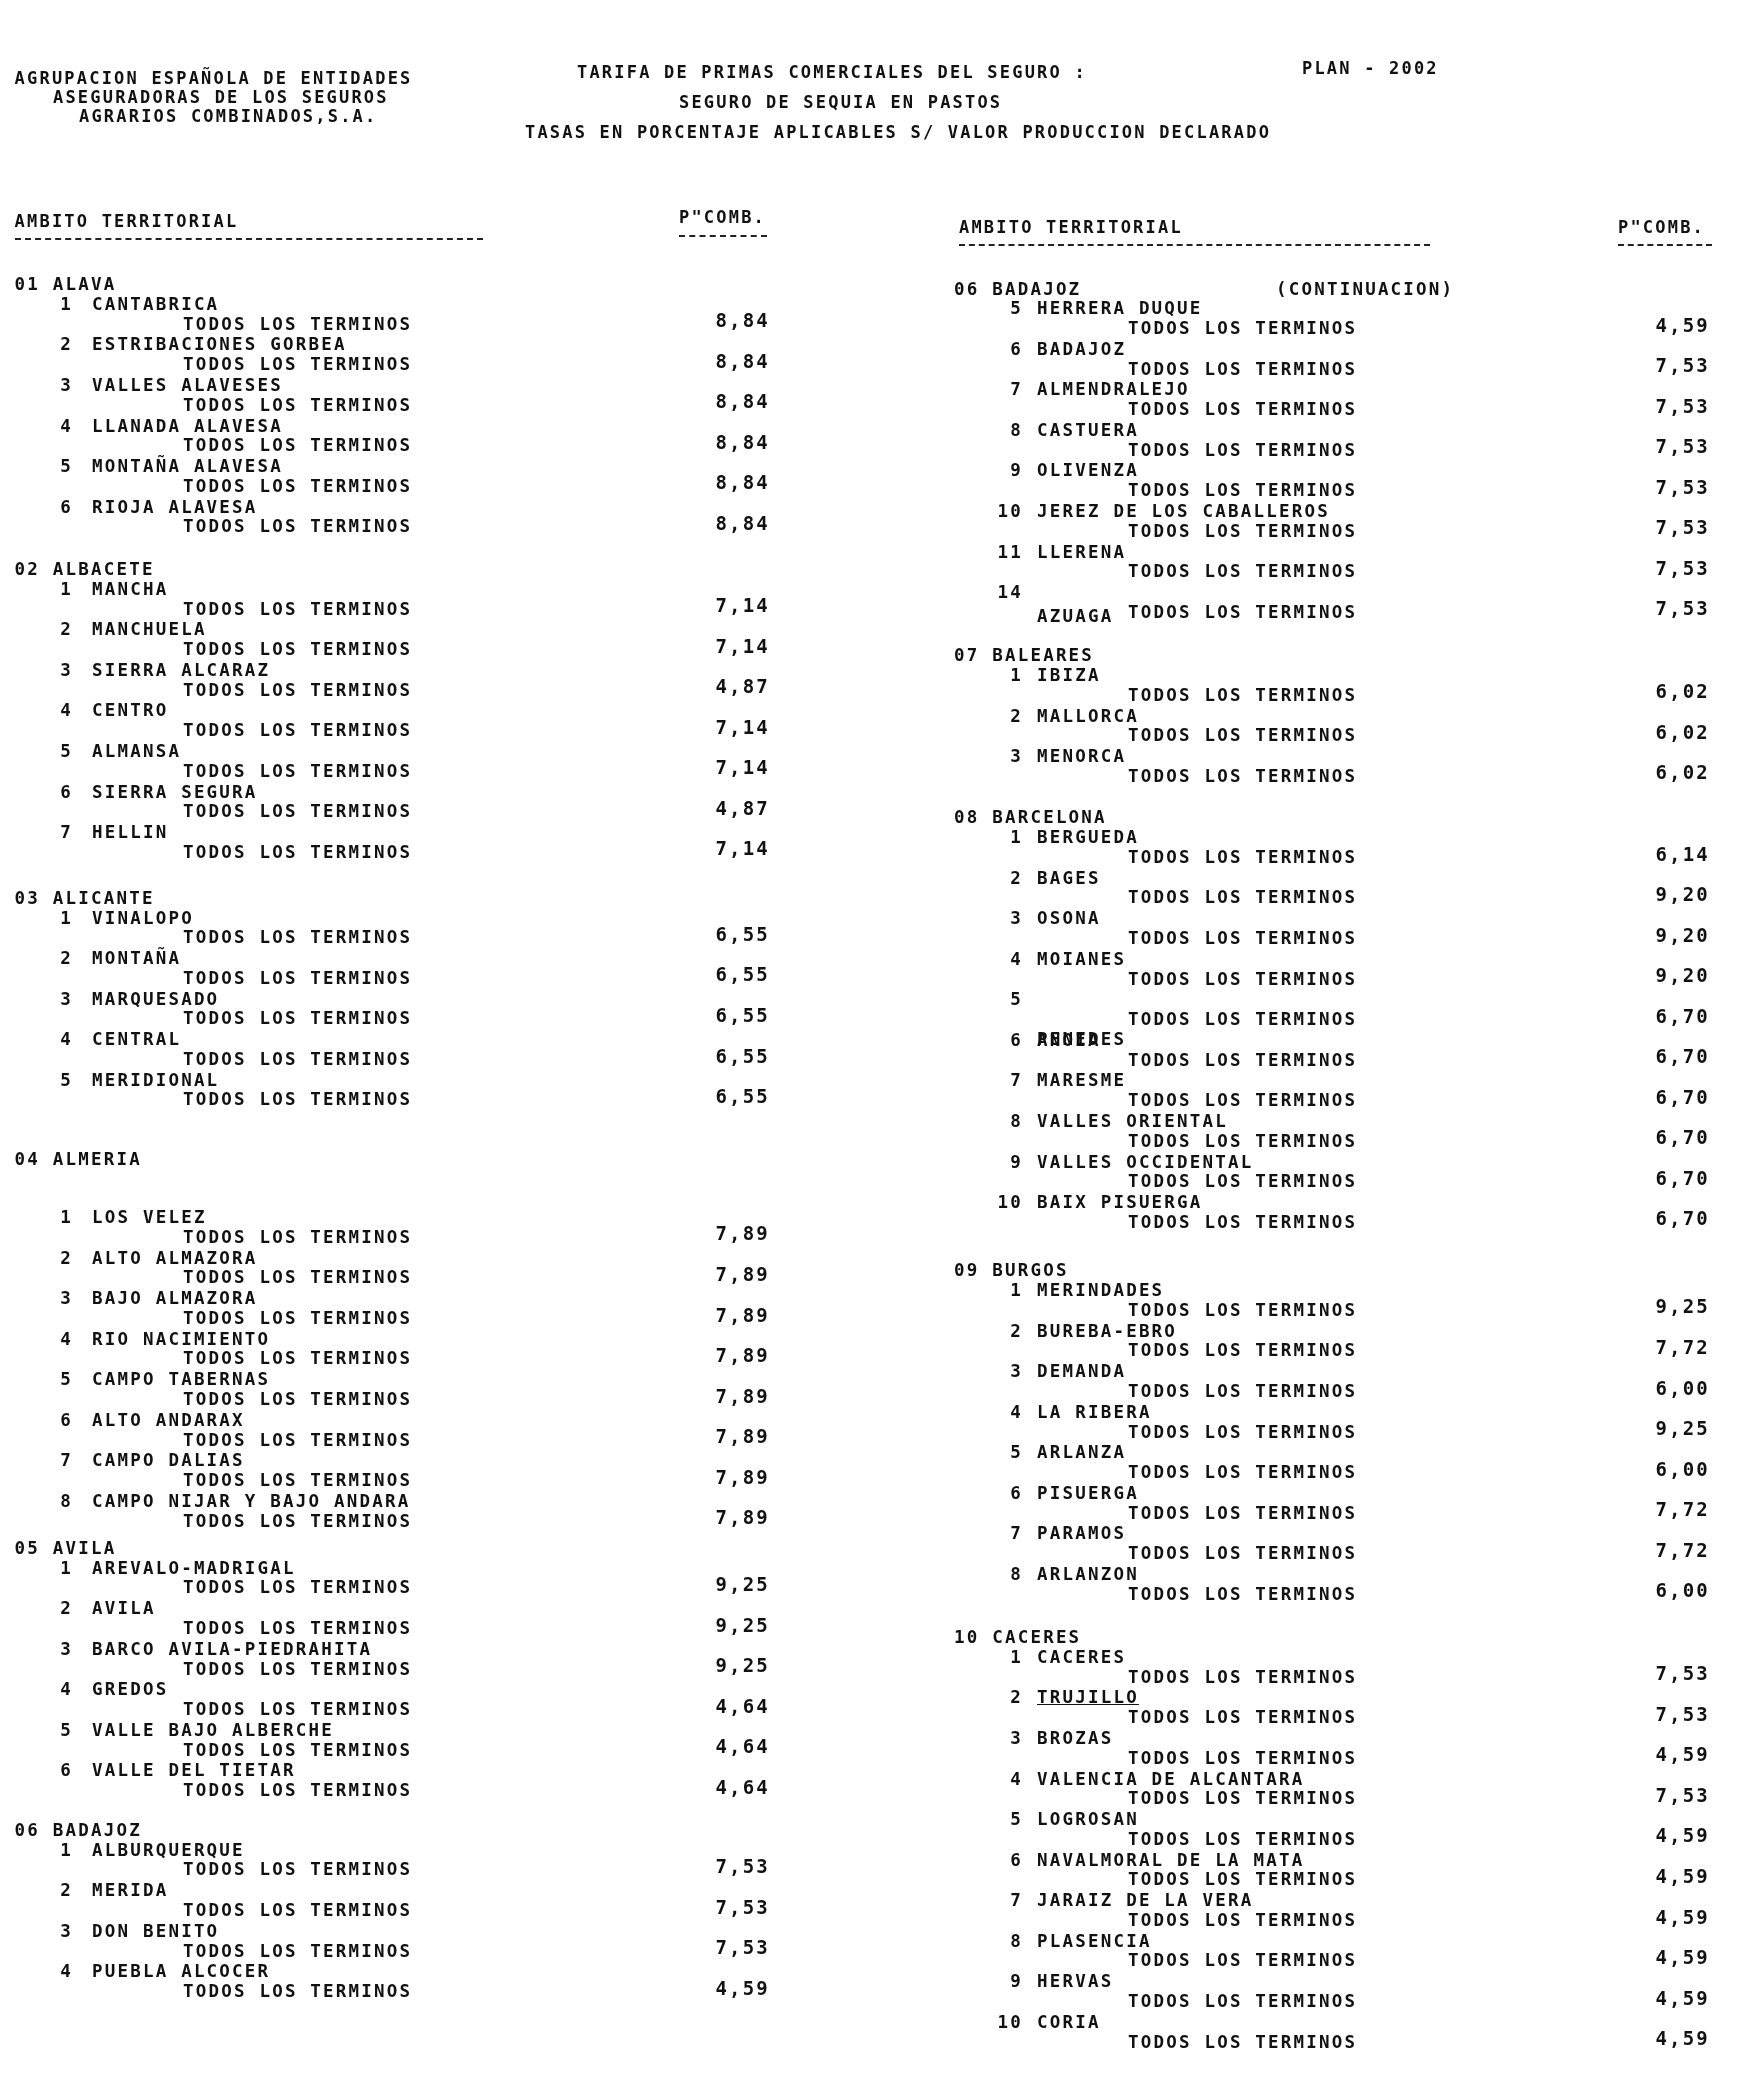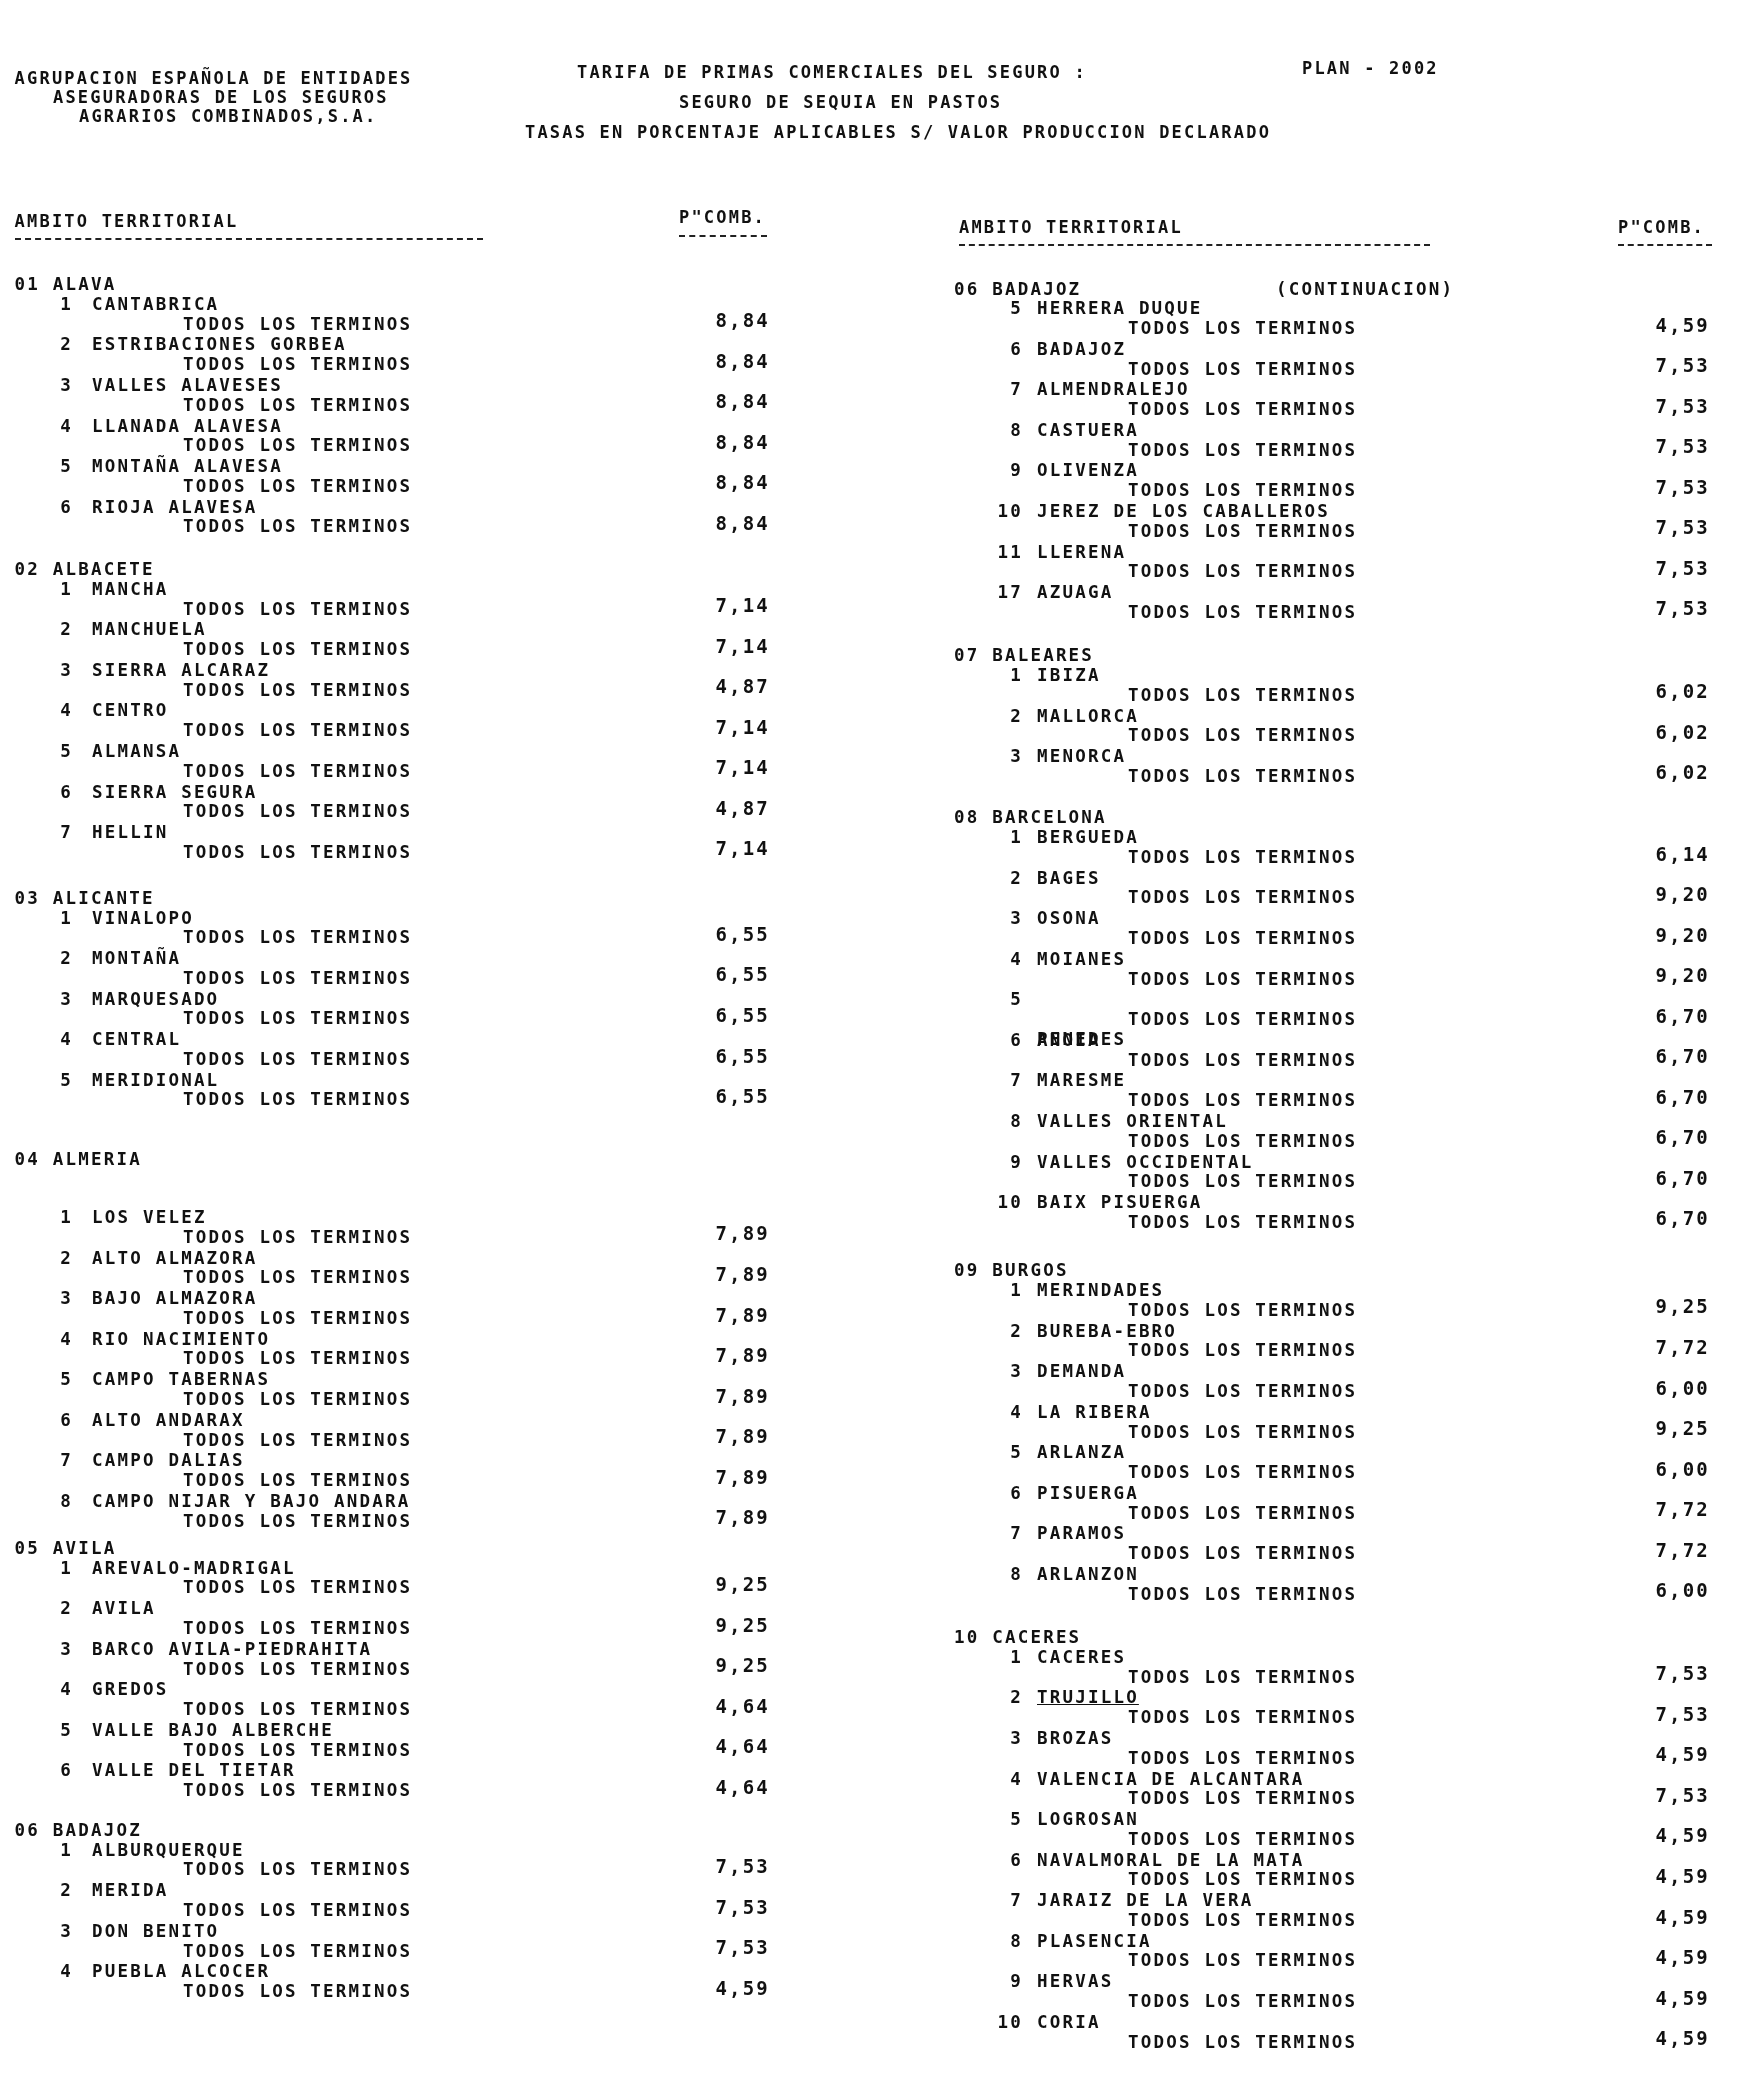--- a/index.html
+++ b/index.html
@@ -208,22 +208,22 @@
     <div class="t" style="left:1128px;top:482px;">TODOS LOS TERMINOS</div>
     <div class="val" style="left:1622px;width:88px;top:478px;">7,53</div>
     <div class="t" style="left:979px;width:44px;text-align:right;top:503px;">10</div>
     <div class="t" style="left:1037px;top:503px;">JEREZ DE LOS CABALLEROS</div>
     <div class="t" style="left:1128px;top:523px;">TODOS LOS TERMINOS</div>
     <div class="val" style="left:1622px;width:88px;top:518px;">7,53</div>
     <div class="t" style="left:979px;width:44px;text-align:right;top:544px;">11</div>
     <div class="t" style="left:1037px;top:544px;">LLERENA</div>
     <div class="t" style="left:1128px;top:563px;">TODOS LOS TERMINOS</div>
     <div class="val" style="left:1622px;width:88px;top:559px;">7,53</div>
-    <div class="t" style="left:979px;width:44px;text-align:right;top:584px;">17</div>
-    <div class="t" style="left:1037px;top:584px;">AZUAGA</div>
+    <div class="t" style="left:979px;width:44px;text-align:right;top:584px;">14</div>
+    <div class="t" style="left:1037px;top:608px;">AZUAGA</div>
     <div class="t" style="left:1128px;top:604px;">TODOS LOS TERMINOS</div>
     <div class="val" style="left:1622px;width:88px;top:599px;">7,53</div>
     <div class="t" style="left:954px;top:647px;">07 BALEARES</div>
     <div class="t" style="left:979px;width:44px;text-align:right;top:667px;">1</div>
     <div class="t" style="left:1037px;top:667px;">IBIZA</div>
     <div class="t" style="left:1128px;top:687px;">TODOS LOS TERMINOS</div>
     <div class="val" style="left:1622px;width:88px;top:682px;">6,02</div>
     <div class="t" style="left:979px;width:44px;text-align:right;top:708px;">2</div>
     <div class="t" style="left:1037px;top:708px;text-align:right;">MALLORCA</div>
     <div class="t" style="left:1128px;top:727px;">TODOS LOS TERMINOS</div>

